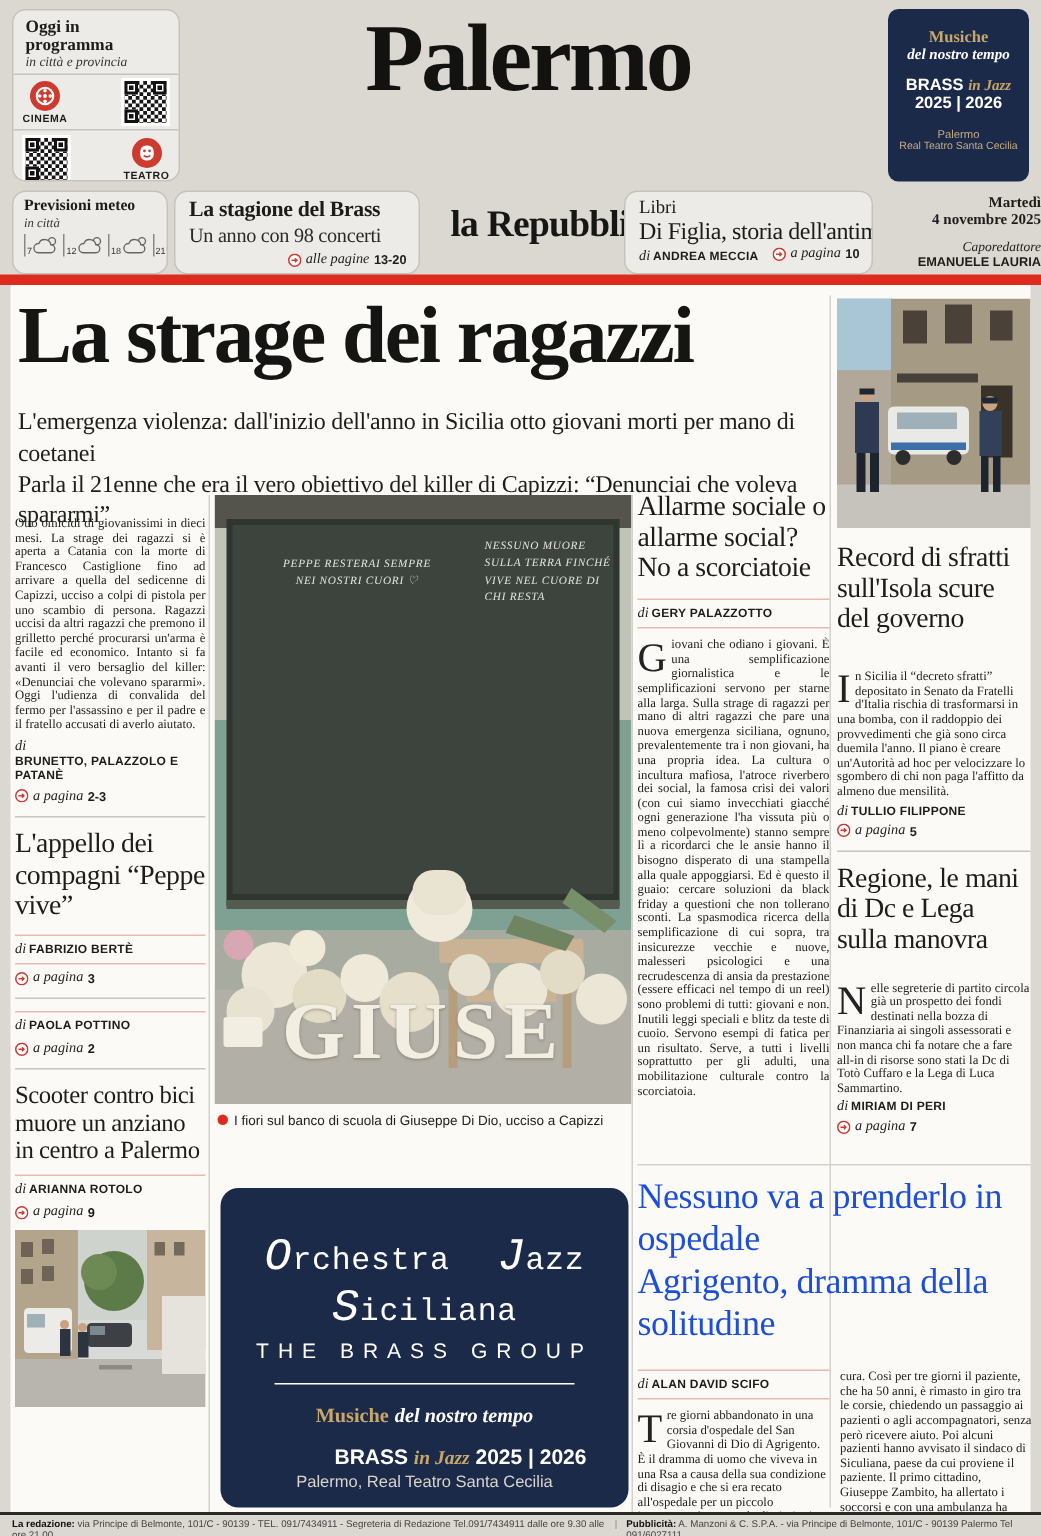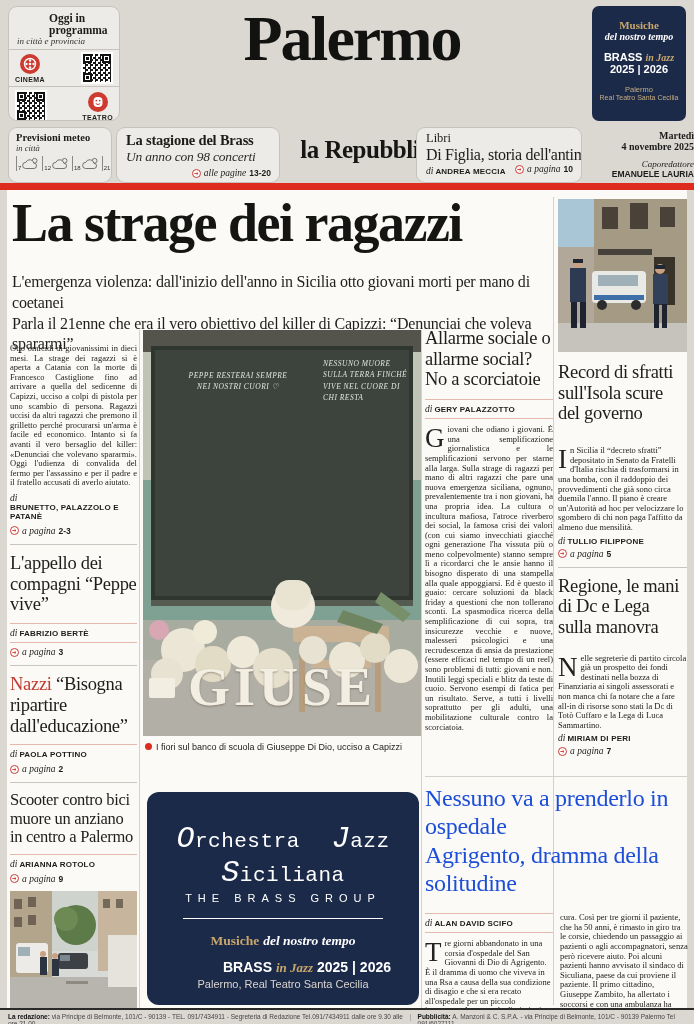--- a/index.html
+++ b/index.html
@@ -5,21 +5,21 @@
   * { margin:0; padding:0; box-sizing:border-box; }
   html,body { background:#cfccc6; }
   .page { position:relative; width:694px; height:1024px; background:#dbd8d2; overflow:hidden;
           font-family:"Liberation Serif", serif; color:#1c1c1a; }
   .mainbg { position:absolute; left:7px; right:7px; top:190px; height:818px; background:#fbfaf7; }
 
   
   .box { position:absolute; background:#edebe7; border:1px solid #c6c3bd; border-radius:9px; overflow:hidden; }
   .program { left:8px; top:6px; width:112px; height:115px; }
   .program .tt { padding:5px 8px 3px; border-bottom:1px solid #c6c3bd; }
-  .pb-title { font-weight:bold; font-size:11.5px;margin-left:32px; }
+  .pb-title { font-weight:bold; font-size:11.5px; }
   .pb-sub { font-style:italic; font-size:9px; color:#333; }
   .prow { display:flex; align-items:center; justify-content:space-between; padding:2px 6px; height:37px; }
   .prow.b { border-bottom:1px solid #c6c3bd; }
   .icwrap { display:flex; flex-direction:column; align-items:center; gap:1px; }
   .iclabel { font-family:"Liberation Sans",sans-serif; font-weight:bold; font-size:7px; letter-spacing:.4px; }
   .qr { position:relative; width:32px; height:32px; background:#fff; border:2px solid #fff; }
   .qrp { position:absolute; inset:0; background:repeating-conic-gradient(#161616 0% 25%, #fff 0% 50%); background-size:5px 5px; }
   .qf { position:absolute; width:9px; height:9px; border:2px solid #111; background:#fff; }
   .qf::after { content:""; position:absolute; inset:1px; background:#111; }
   .qf.tl{left:0;top:0} .qf.tr{right:0;top:0} .qf.bl{left:0;bottom:0}
@@ -40,21 +40,21 @@
 
   .weather { left:8px; top:127px; width:104px; height:56px; padding:4px 7px; }
   .wx-title { font-weight:bold; font-size:10.5px; }
   .wx-sub { font-style:italic; font-size:8.5px; color:#333; }
   .wx-row { display:flex; margin-top:3px; }
   .wx-item { display:flex; align-items:flex-end; border-left:1px solid #8a8882; padding:0 1px 0 1px; }
   .wx-num { font-size:6px; font-family:"Liberation Sans",sans-serif; color:#333; }
 
   .season { left:116px; top:127px; width:164px; height:56px; padding:4px 9px; }
   .se-title { font-weight:bold; font-size:14.5px; letter-spacing:-.2px; }
-  .se-sub { font-size:13.5px; color:#2a2a28; letter-spacing:-.2px;font-style:italic; }
+  .se-sub { font-size:13.5px; color:#2a2a28; letter-spacing:-.2px; }
   .se-pages { position:absolute; right:8px; bottom:4px; font-style:italic; font-size:9.5px; display:flex; align-items:center; gap:3px; }
   .se-pages b { font-style:normal; font-family:"Liberation Sans",sans-serif; font-size:8.5px; }
 
   .logo { position:absolute; left:288px; top:136px; width:166px; text-align:center;
           font-weight:bold; font-size:25px; letter-spacing:-.5px; color:#161614; }
 
   .libri { left:416px; top:127px; width:166px; height:56px; padding:3px 9px; }
   .li-kicker { font-size:12.5px; }
   .li-title { font-size:16px; letter-spacing:-.3px; white-space:nowrap;text-align:center; }
   .li-row { position:absolute; left:9px; right:8px; bottom:4px; display:flex; justify-content:space-between; align-items:center; }
@@ -96,21 +96,21 @@
   .caption { position:absolute; left:145px; top:742px; width:276px; display:flex; gap:4px; align-items:flex-start;
              font-family:"Liberation Sans",sans-serif; font-size:9px; color:#222; }
   .capdot { width:7px; height:7px; border-radius:50%; background:#dd2c1e; flex:none; margin-top:1px; }
 
   
   .bigad { position:absolute; left:147px; top:792px; width:272px; height:213px; background:#1c2a4a; border-radius:12px;
            text-align:center; color:#fff; padding-top:30px; }
   .ojs { font-size:21px; color:#fff; letter-spacing:.5px; }
   .ojs span { display:inline-block; margin:0 16px;font-family:Liberation Mono, monospace; }
   .ojs span::first-letter { font-size:30px; font-style:italic; }
-  .tbg { font-family:"Liberation Sans",sans-serif; font-size:11px; letter-spacing:6px; margin-top:2px; }
+  .tbg { font-family:"Liberation Sans",sans-serif; font-size:14px; letter-spacing:6px; margin-top:2px; }
   .adline { width:200px; height:1px; background:#fff; margin:14px auto 12px; }
   .bigad .m1 { font-weight:bold; font-size:13.5px; }
   .bigad .m2 { font-style:italic; font-weight:bold; font-size:13.5px; color:#fff; }
   .bigad .row2 { margin-top:10px; font-family:"Liberation Sans",sans-serif; font-weight:bold; font-size:14px;padding-left:48px; }
   .bigad .venue { margin-top:2px; font-family:"Liberation Sans",sans-serif; font-size:11px; color:#d8d4cc; font-weight:normal; }
 
   .osped-head { font-size:24px; line-height:1.18; letter-spacing:-.3px; color:#1d4ed8; }
   .ocols { display:flex; gap:7px; margin-top:6px; }
   .oc { width:128px; height:218px; overflow:hidden; }
 
@@ -296,21 +296,20 @@
     <div class="pref">
       <svg width="9" height="9" viewBox="0 0 9 9">
           <circle cx="4.5" cy="4.5" r="4" fill="#fff" stroke="#cd3a30"></circle>
           <path d="M2.3 4.5h3.6M4.6 3.2l1.4 1.3-1.4 1.3" stroke="#cd3a30" fill="none" stroke-width=".9"></path>
         </svg>
       <span>a pagina</span>
         <b>3</b>
     </div>
     <div class="hdiv"></div>
 
-    <div class="headsm"><span style="color:#c0392e">Nazzi</span> <span>“Bisogna ripartire dall'educazione”</span></div>
     <div class="rrule" style="margin-top:8px"></div>
     <div class="byrow">
         <span class="di">di</span>
         <span class="byname">PAOLA POTTINO</span>
       </div>
     <div class="pref prow2">
       <svg width="9" height="9" viewBox="0 0 9 9">
           <circle cx="4.5" cy="4.5" r="4" fill="#fff" stroke="#cd3a30"></circle>
           <path d="M2.3 4.5h3.6M4.6 3.2l1.4 1.3-1.4 1.3" stroke="#cd3a30" fill="none" stroke-width=".9"></path>
         </svg>

